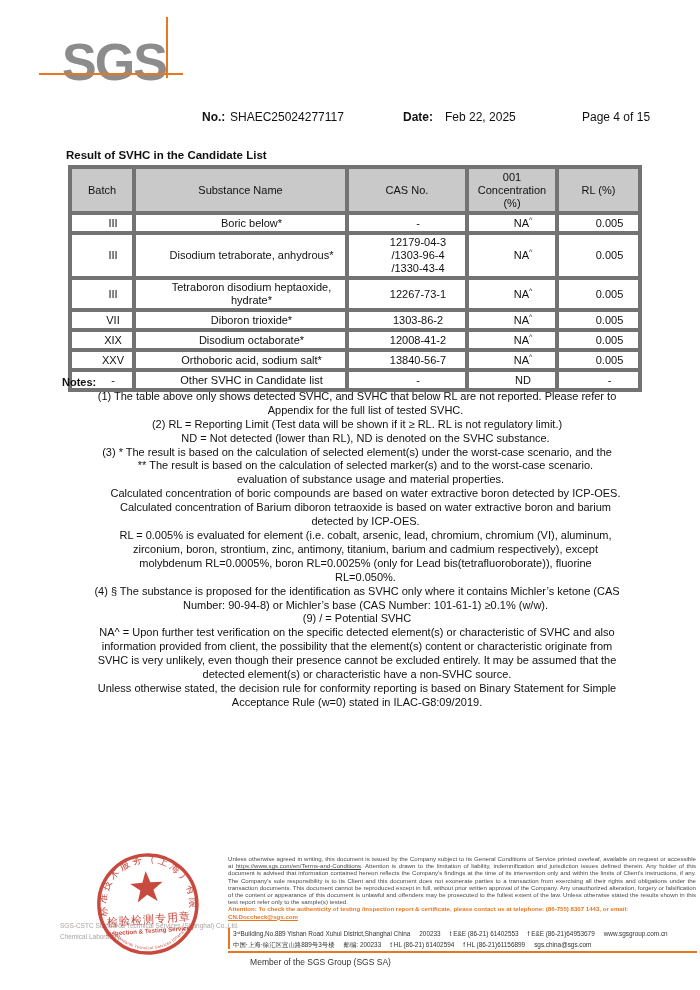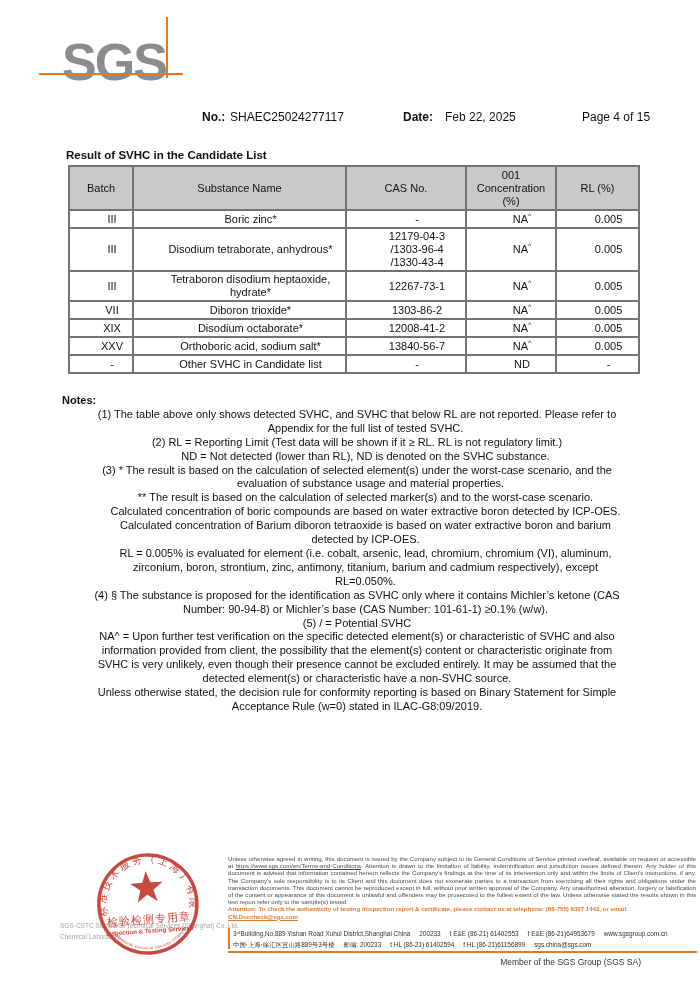--- a/index.html
+++ b/index.html
@@ -21,47 +21,47 @@
   .no-lbl{position:absolute;left:202px;}
   .no-val{position:absolute;left:230px;}
   .date-lbl{position:absolute;left:403px;}
   .date-val{position:absolute;left:445px;}
   .page-txt{position:absolute;left:582px;}
 
   
   .tbl-title{position:absolute;left:66px;top:149px;font-size:11.5px;font-weight:700;}
   .svhc-table{position:absolute;left:68px;top:165px;width:570px;border-collapse:collapse;
               font-size:11px;table-layout:fixed;}
-  .svhc-table th,.svhc-table td{border:2px solid #737373;text-align:center;vertical-align:middle;
+  .svhc-table th,.svhc-table td{border:4px solid #737373;text-align:center;vertical-align:middle;
               padding:1px 2px;line-height:13px;white-space:pre-line;}
   .svhc-table th{background:var(--thead-bg);font-weight:400;height:40px;}
   .svhc-table td{height:14px;padding-left:24px;}
   .svhc-table sup{font-size:7px;vertical-align:super;line-height:0;}
 
   
-  .notes{position:absolute;left:62px;top:376px;width:590px;font-size:11px;line-height:13.9px;margin-top:18px;}
+  .notes{position:absolute;left:62px;top:376px;width:590px;font-size:11px;line-height:13.9px;}
   .notes-title{font-weight:700;}
   .note-line{white-space:nowrap;text-align:center;}
   .note-line.ind1{padding-left:17px;}
   .note-line.ind2{padding-left:27px;}
 
   
   .company-lines{position:absolute;left:60px;top:920px;font-size:6.5px;color:#a9a4a0;
                  line-height:11px;z-index:1;white-space:nowrap;width:175px;}
   .stamp{position:absolute;left:68px;top:848px;width:160px;height:116px;z-index:2;
          color:var(--stamp-red);transform:rotate(-4deg);opacity:.92;}
   .disclaimer{position:absolute;left:228px;top:855px;width:468px;font-size:6.1px;
               line-height:7.2px;text-align:justify;color:#4a4a4a;}
   .disclaimer .u{text-decoration:underline;}
   .attention{color:var(--accent);font-weight:700;text-align:left;}
   .addr-block{position:absolute;left:233px;top:928px;width:463px;font-size:6.4px;color:#333;}
   .addr-row{display:flex;gap:9px;line-height:11px;white-space:nowrap;}
   .addr-vline{position:absolute;left:228px;top:928px;width:2px;height:21px;background:var(--accent);}
   .addr-hline{position:absolute;left:228px;top:951px;width:469px;height:2px;background:var(--accent);}
-  .member{position:absolute;left:0px;top:957px;width:641px;text-align:right;font-size:8.5px;color:#333;}
+  .member{position:absolute;left:0px;top:957px;width:641px;text-align:center;font-size:8.5px;color:#333;}
 </style>
 </head>
 <body>
 
 <div class="page" style="--accent: #e87722; --logo-gray: #8c8c8c; --stamp-red: #c43a2e; --thead-bg: #c9c9c9;">
 
   <div class="logo-wrap">
     <div class="logo-text">SGS</div>
     <div class="logo-hline"></div>
     <div class="logo-vline"></div>
@@ -91,21 +91,21 @@
           <th>CAS No.</th>
           <th>001
 Concentration
 (%)</th>
           <th>RL (%)</th>
         </tr>
     </thead>
     <tbody>
         <tr>
           <td>III</td>
-          <td>Boric zinc*</td>
+          <td>Boric below*</td>
           <td>-</td>
           <td>NA<sup>^</sup></td>
           <td>0.005</td>
         </tr>
         <tr>
           <td>III</td>
           <td>Disodium tetraborate, anhydrous*</td>
           <td>12179-04-3
 /1303-96-4
 /1330-43-4</td>
@@ -152,31 +152,32 @@
   </table>
 
   <div class="notes">
     <div class="notes-title">Notes:</div>
     <div>
         <div class="note-line ind0">(1) The table above only shows detected SVHC, and SVHC that below RL are not reported. Please refer to</div>
         <div class="note-line ind1">Appendix for the full list of tested SVHC.</div>
         <div class="note-line ind0">(2) RL = Reporting Limit (Test data will be shown if it ≥ RL. RL is not regulatory limit.)</div>
         <div class="note-line ind1">ND = Not detected (lower than RL), ND is denoted on the SVHC substance.</div>
         <div class="note-line ind0">(3) * The result is based on the calculation of selected element(s) under the worst-case scenario, and the</div>
+        <div class="note-line ind1">** The result is based on the calculation of selected marker(s) and to the worst-case scenario.</div>
         <div class="note-line ind2">evaluation of substance usage and material properties.</div>
-        <div class="note-line ind1">** The result is based on the calculation of selected marker(s) and to the worst-case scenario.</div>
         <div class="note-line ind1">Calculated concentration of boric compounds are based on water extractive boron detected by ICP-OES.</div>
         <div class="note-line ind1">Calculated concentration of Barium diboron tetraoxide is based on water extractive boron and barium</div>
         <div class="note-line ind1">detected by ICP-OES.</div>
         <div class="note-line ind1">RL = 0.005% is evaluated for element (i.e. cobalt, arsenic, lead, chromium, chromium (VI), aluminum,</div>
         <div class="note-line ind1">zirconium, boron, strontium, zinc, antimony, titanium, barium and cadmium respectively), except</div>
+        <div class="note-line ind1">molybdenum RL=0.0005%, boron RL=0.0025% (only for Lead bis(tetrafluoroborate)), fluorine</div>
         <div class="note-line ind1">RL=0.050%.</div>
         <div class="note-line ind0">(4) § The substance is proposed for the identification as SVHC only where it contains Michler’s ketone (CAS</div>
         <div class="note-line ind1">Number: 90-94-8) or Michler’s base (CAS Number: 101-61-1) ≥0.1% (w/w).</div>
-        <div class="note-line ind0">(5) / = Potential SVHC</div>
+        <div class="note-line ind0">(9) / = Potential SVHC</div>
         <div class="note-line ind0">NA^ = Upon further test verification on the specific detected element(s) or characteristic of SVHC and also</div>
         <div class="note-line ind0">information provided from client, the possibility that the element(s) content or characteristic originate from</div>
         <div class="note-line ind0">SVHC is very unlikely, even though their presence cannot be excluded entirely. It may be assumed that the</div>
         <div class="note-line ind0">detected element(s) or characteristic have a non-SVHC source.</div>
         <div class="note-line ind0">Unless otherwise stated, the decision rule for conformity reporting is based on Binary Statement for Simple</div>
         <div class="note-line ind0">Acceptance Rule (w=0) stated in ILAC-G8:09/2019.</div>
       </div>
   </div>
 
   <div class="company-lines">

